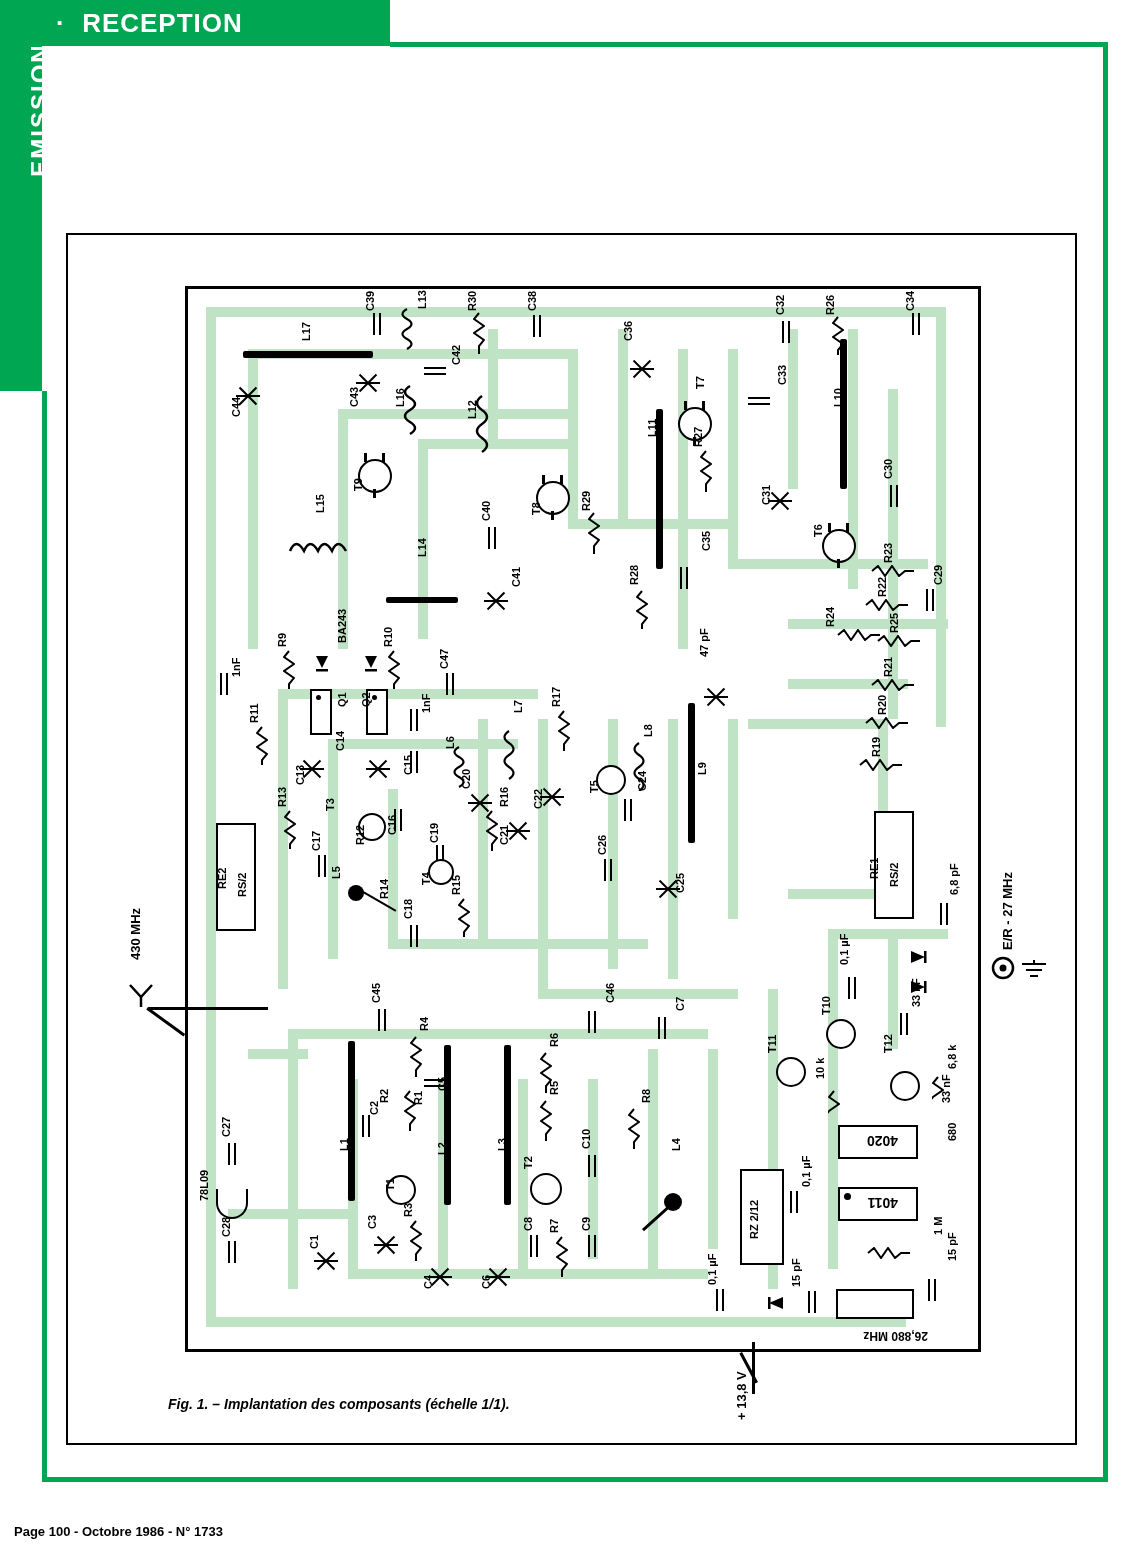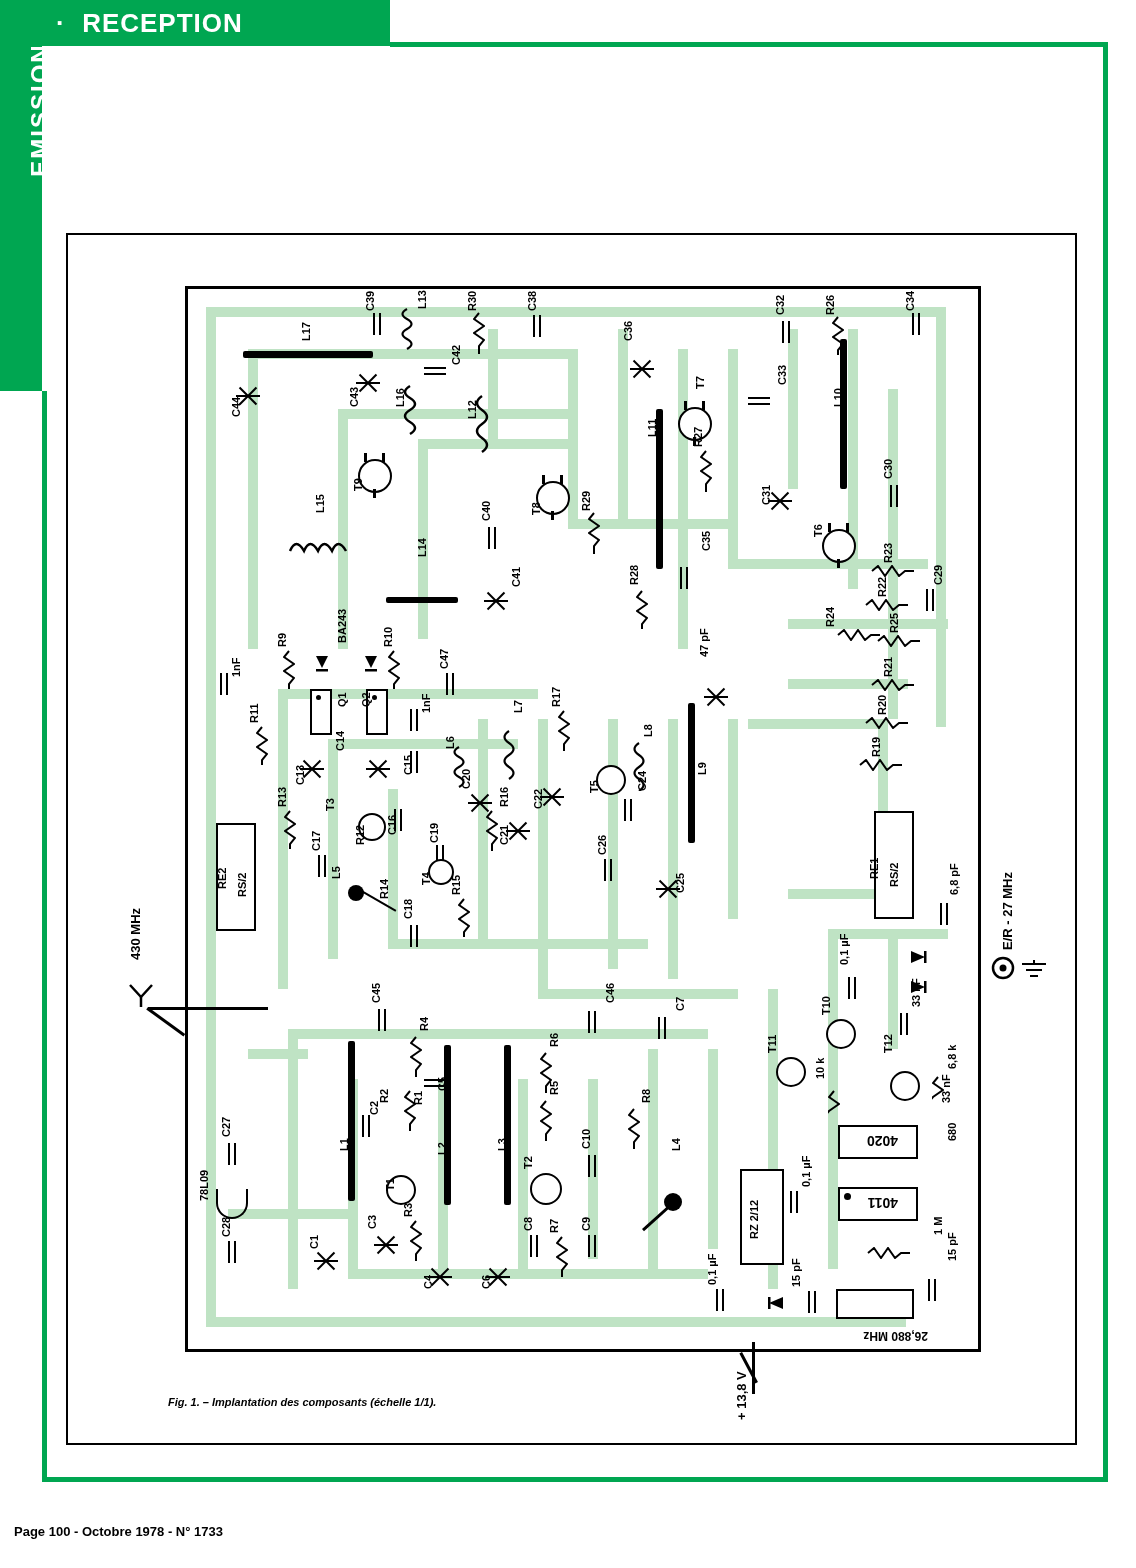--- a/index.html
+++ b/index.html
@@ -42,21 +42,21 @@
   
   .fig-frame{
     position:absolute;left:66px;top:233px;width:1007px;height:1208px;
     border:2px solid #000;background:#fff;
   }
   .board{
     position:absolute;left:185px;top:286px;width:790px;height:1060px;
     border:3px solid #000;background:#fff;overflow:hidden;
   }
   .caption{
-    position:absolute;left:168px;top:1396px;font-size:11px;font-style:italic;font-weight:bold;color:#000;
+    position:absolute;left:168px;top:1396px;font-size:14px;font-style:italic;font-weight:bold;color:#000;
   }
 
   
   .trace{position:absolute;background:#bfe3c4;}
 
   
   .lbl{
     position:absolute;font-size:11px;font-weight:bold;color:#000;white-space:nowrap;
     transform-origin:0 0;
   }
@@ -91,21 +91,21 @@
 <div class="header-title">
   <span>·</span>&nbsp;
   <span>RECEPTION</span>
 </div>
 <div class="side-bar"></div>
 <div class="side-title">EMISSION</div>
 <div class="rule-top"></div>
 <div class="rule-right"></div>
 <div class="rule-bottom"></div>
 <div class="rule-left"></div>
-<div class="footer">Page 100 - Octobre 1978 - N° 1733</div>
+<div class="footer">Page 100 - Octobre 1986 - N° 1733</div>
 
 <div class="fig-frame"></div>
 <div class="caption">Fig. 1. – Implantation des composants (échelle 1/1).</div>
 
 <div class="board">
 
   <div class="trace" style="left:18px;top:18px;width:10px;height:1020px;"></div>
   <div class="trace" style="left:18px;top:18px;width:740px;height:10px;"></div>
   <div class="trace" style="left:18px;top:1028px;width:700px;height:10px;"></div>
   <div class="trace" style="left:748px;top:18px;width:10px;height:420px;"></div>

